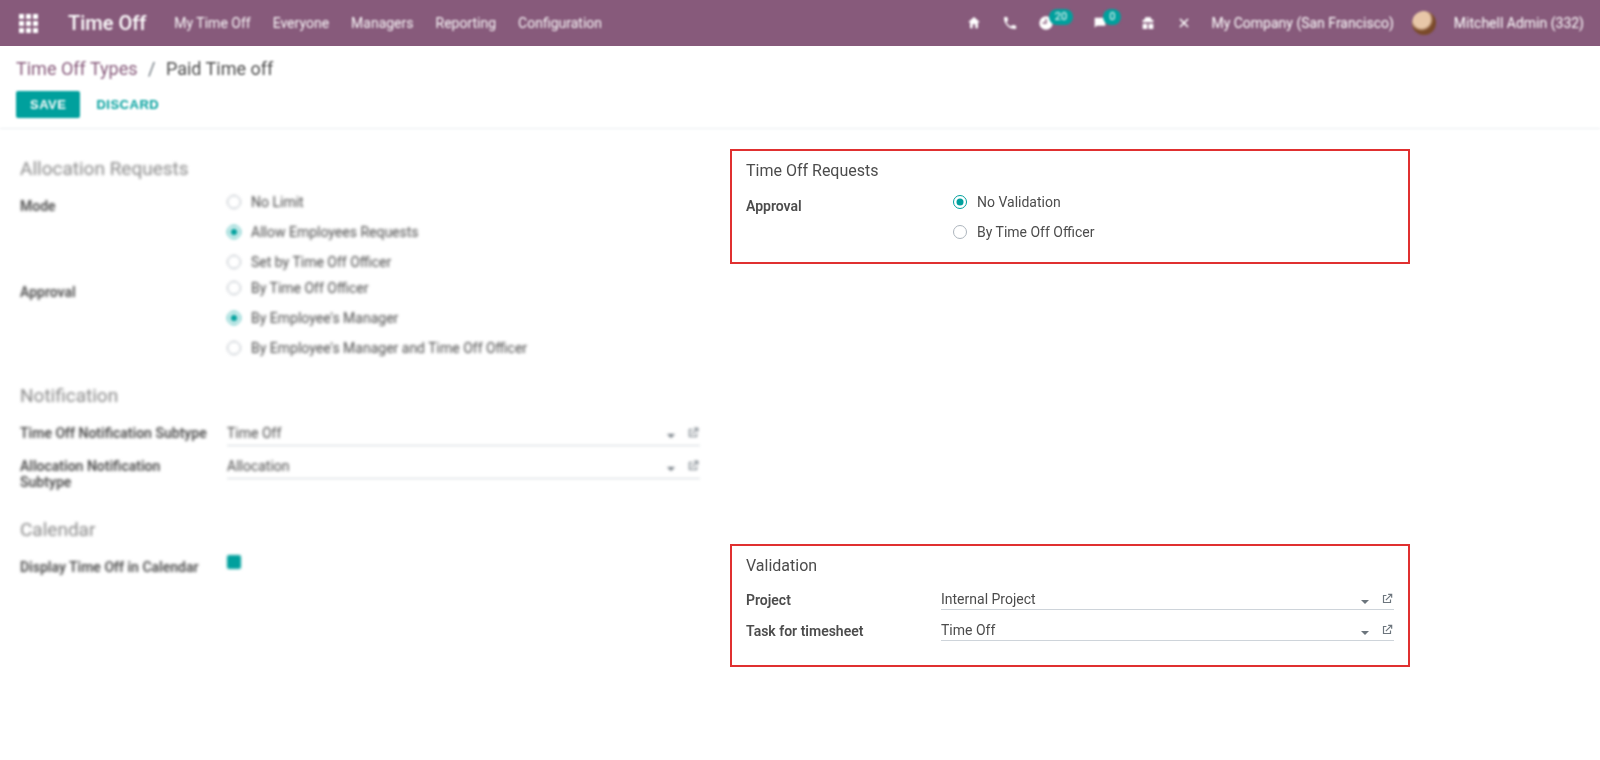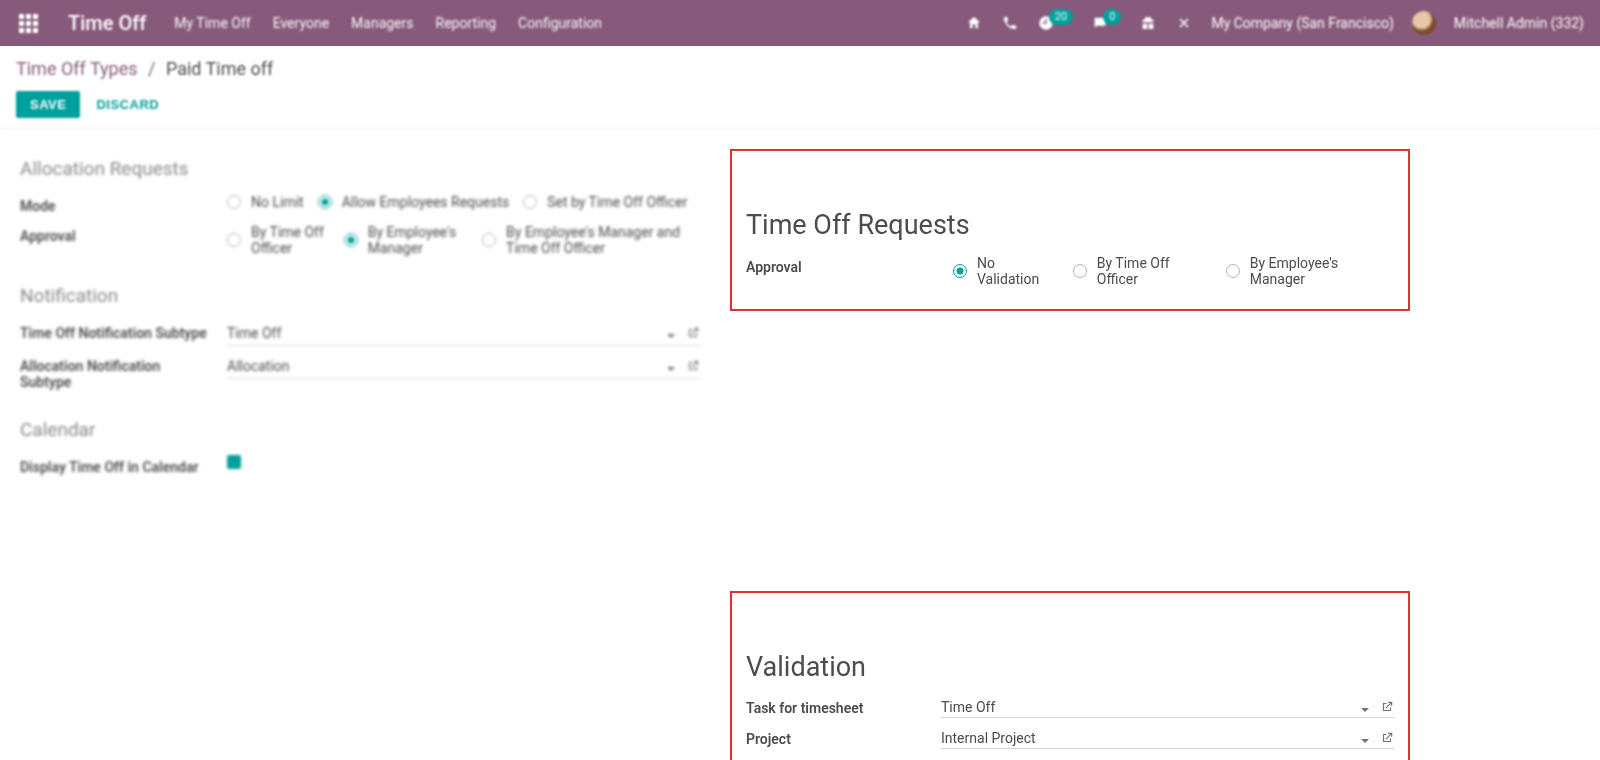--- a/index.html
+++ b/index.html
@@ -34,36 +34,36 @@
   .left-col { max-width: 700px; filter: blur(1.4px); }
   .right-col { max-width: 700px; }
 
   .section-title { font-size: 19px; font-weight: 400; color:#5f5e5e; margin: 8px 0 14px; }
   .blur .section-title { color:#888; }
 
   .row { display:flex; margin-bottom: 8px; align-items:flex-start;gap:12px; }
   .row .label { width: 195px; font-weight:600; color:#4c4c4c; padding-top:4px; font-size:14px; }
   .row .value { flex:1; }
 
-  .radio-col { display:flex; gap:14px; }
+  .radio-col { display:flex; flex-direction:column; gap:14px; }
   .radio-item { display:flex; align-items:center; gap:10px; cursor:pointer; }
   .radio { width:14px; height:14px; border:1.5px solid #adb5bd; border-radius:50%; display:inline-block; position:relative; flex-shrink:0; }
   .radio.checked { border-color:#00a09d; }
   .radio.checked::after { content:""; position:absolute; width:7px; height:7px; background:#00a09d; border-radius:50%; top:50%; left:50%; transform:translate(-50%,-50%); }
   .radio-item span { color:#4c4c4c; font-size:14px; }
 
   .select-row { display:flex; align-items:center; gap:10px; border-bottom:1px solid #ced4da; padding:4px 0; }
   .select-row .sel { flex:1; color:#4c4c4c; font-size:14px; }
   .caret { width:10px; height:10px; }
   .caret svg { fill:#6c757d; width:10px; height:10px; }
   .ext { width:14px; height:14px; }
   .ext svg { fill:#6c757d; width:14px; height:14px; }
 
   .highlight { border:2px solid #e03030; padding:10px 14px 14px; margin-bottom: 30px; }
-  .highlight .hl-title { font-size:27px; color:#4c4c4c; margin-bottom:14px; font-weight:400;margin-top:48px; }
+  .highlight .hl-title { font-size:16px; color:#4c4c4c; margin-bottom:14px; font-weight:400; }
 
   .ts-row { display:flex; align-items:center; margin-bottom:10px; }
   .ts-row .label { width:195px; font-weight:600; font-size:14px; }
   .ts-row .value { flex:1; display:flex; align-items:center; gap:10px; border-bottom:1px solid #ced4da; padding:2px 0; }
   .ts-row .value .sel { flex:1; }
 
   .chk { width:14px; height:14px; background:#00a09d; display:inline-block; border-radius:2px; position:relative; }
 
 </style>
 </head>
@@ -232,52 +232,48 @@
         <div class="label">Approval</div>
         <div class="value radio-col">
           <label class="radio-item">
               <span class="radio checked"></span>
               <span>No Validation</span>
             </label>
           <label class="radio-item">
               <span class="radio"></span>
               <span>By Time Off Officer</span>
             </label>
-          <label class="radio-item">
-              <span class="radio"></span>
-              <span>By Employee's Manager</span>
-            </label>
         </div>
       </div>
     </div>
 
     <div style="height:250px;"></div>
 
     <div class="highlight">
       <div class="hl-title">Validation</div>
+      <div class="ts-row">
+        <div class="label">Project</div>
+        <div class="value">
+          <span class="sel">Internal Project</span>
+          <span class="caret"><svg viewBox="0 0 10 10">
+                <path d="M1 3l4 4 4-4z"></path>
+              </svg></span>
+          <span class="ext"><svg viewBox="0 0 24 24">
+                <path d="M14 3h7v7h-2V6.4l-8.3 8.3-1.4-1.4L17.6 5H14V3zM5 5h6v2H7v10h10v-4h2v6H5V5z"></path>
+              </svg></span>
+        </div>
+      </div>
       <div class="ts-row">
         <div class="label">Task for timesheet</div>
         <div class="value">
           <span class="sel">Time Off</span>
           <span class="caret"><svg viewBox="0 0 10 10">
                 <path d="M1 3l4 4 4-4z"></path>
               </svg></span>
           <span class="ext"><svg viewBox="0 0 24 24">
                 <path d="M14 3h7v7h-2V6.4l-8.3 8.3-1.4-1.4L17.6 5H14V3zM5 5h6v2H7v10h10v-4h2v6H5V5z"></path>
               </svg></span>
         </div>
       </div>
-      <div class="ts-row">
-        <div class="label">Project</div>
-        <div class="value">
-          <span class="sel">Internal Project</span>
-          <span class="caret"><svg viewBox="0 0 10 10">
-                <path d="M1 3l4 4 4-4z"></path>
-              </svg></span>
-          <span class="ext"><svg viewBox="0 0 24 24">
-                <path d="M14 3h7v7h-2V6.4l-8.3 8.3-1.4-1.4L17.6 5H14V3zM5 5h6v2H7v10h10v-4h2v6H5V5z"></path>
-              </svg></span>
-        </div>
-      </div>
     </div>
 
   </div>
 </div>
 
 </body></html>

